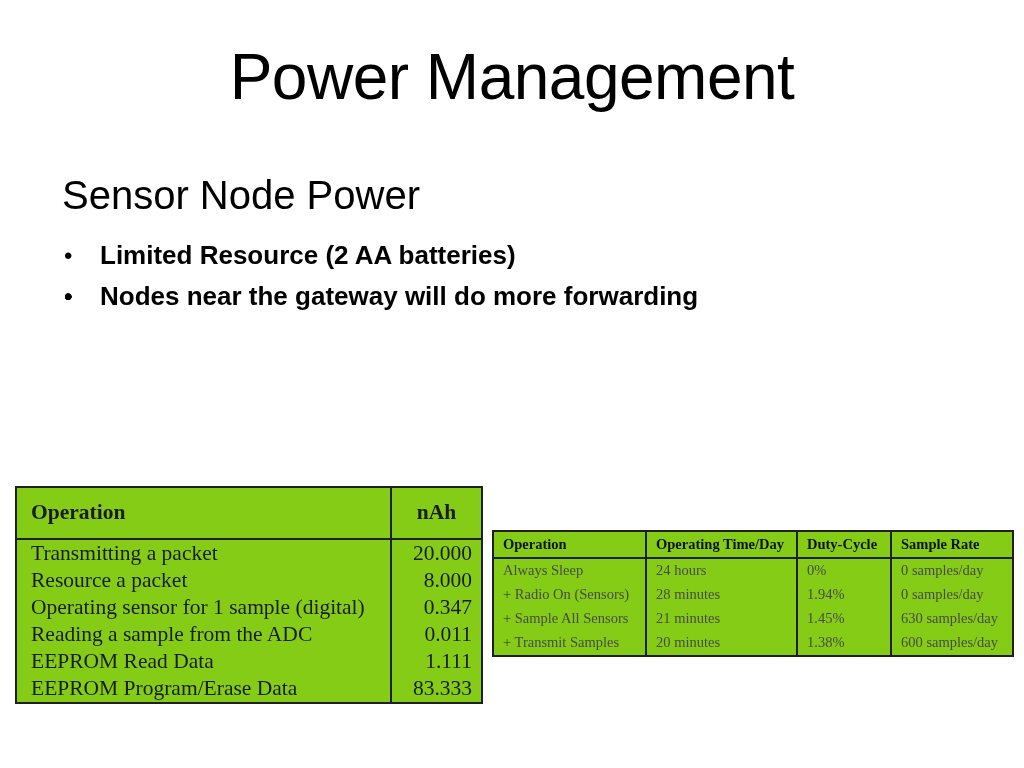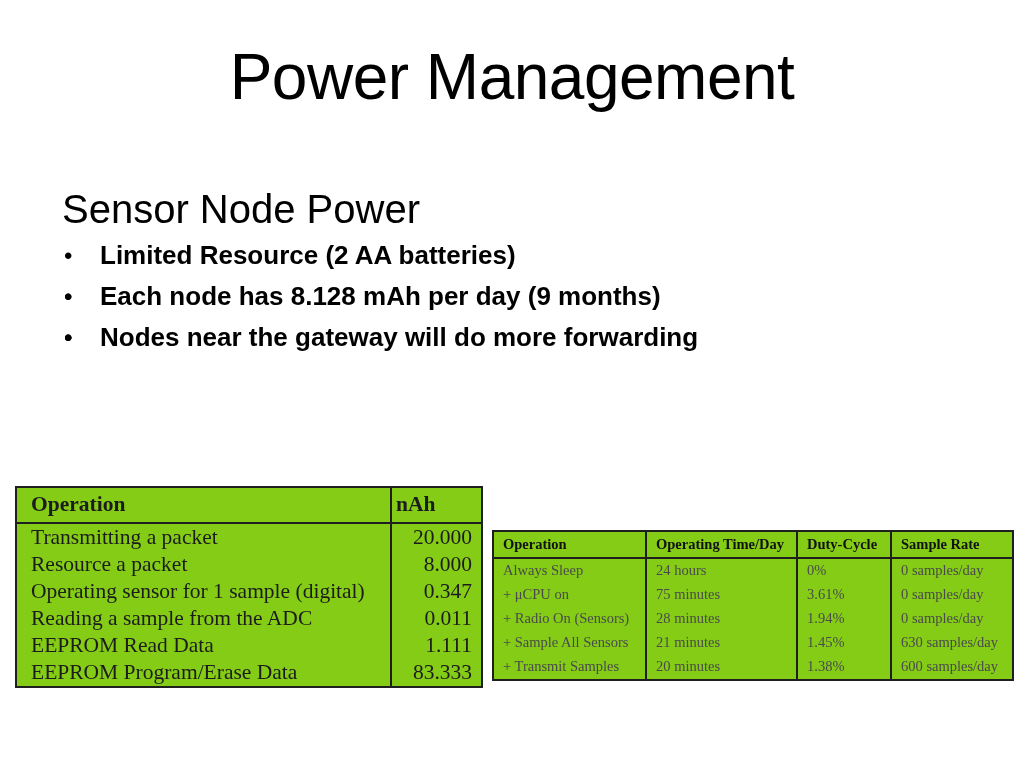--- a/index.html
+++ b/index.html
@@ -7,21 +7,21 @@
     position:relative; width:1024px; height:768px; margin:0 auto;
     background:var(--background,#ffffff); overflow:hidden;
     font-family:"Liberation Sans", sans-serif; color:var(--text,#000000);
   }
   .title {
     position:absolute; top:45px; left:0; width:100%;
     text-align:center; font-size:64px; font-weight:400;
     letter-spacing:-0.5px; line-height:1; margin:0;
   }
   .heading {
-    position:absolute; top:189px; left:62px; margin:0;
+    position:absolute; top:175px; left:62px; margin:0;
     font-size:40px; font-weight:400; line-height:1;
   }
   .bullets {
     position:absolute; top:235px; left:62px; margin:0; padding:0;
     list-style:none; width:920px;
   }
   .bullets li {
     position:relative; padding-left:38px;
     font-size:26px; font-weight:700; line-height:41px; white-space:nowrap;
   }
@@ -36,21 +36,21 @@
   
   .t-energy {
     left:15px; top:486px; width:466px;
     font-size:21.5px; color:var(--energy-table-text,#1c1c1c);
   }
   .t-energy th, .t-energy td { vertical-align:middle; line-height:1.1; }
   .t-energy thead th {
     height:26px; font-weight:700; text-align:left;
     padding:0 8px 0 14px; border-bottom:2px solid var(--table-border,#1f1f1f);
   }
-  .t-energy thead th.c-val { text-align:left; padding:4px; }
+  .t-energy thead th.c-val { text-align:center; padding:12px; }
   .t-energy td { height:27px; padding:0 8px 0 14px; }
   .t-energy .c-val { border-left:2px solid var(--table-border,#1f1f1f); }
   .t-energy td.c-val { text-align:right; padding:0 9px 0 4px; }
   
   .t-duty {
     left:492px; top:530px; width:520px;
     font-size:14.5px; color:var(--duty-table-text,#4a4a4a);
   }
   .t-duty th, .t-duty td { vertical-align:middle; line-height:1.1; white-space:nowrap; overflow:hidden; }
   .t-duty thead th {
@@ -65,21 +65,21 @@
 
 <div class="slide">
 
   <h1 class="title">Power Management</h1>
 
   <h2 class="heading">Sensor Node Power</h2>
 
   <ul class="bullets">
     <li><span class="bullet-dot">•</span><span>Limited Resource (2 AA batteries)</span></li>
     <li><span class="bullet-dot">•</span></li>
-    <li><span class="bullet-dot">•</span><span>Each node has 8.128 mAh per day (9 months)</span></li>
+    <li><span class="bullet-dot">•</span></li>
     <li><span class="bullet-dot">•</span></li>
     <li><span class="bullet-dot">•</span></li>
     <li><span class="bullet-dot">•</span><span>Nodes near the gateway will do more forwarding</span></li>
   </ul>
 
   <table class="t-energy">
     <colgroup>
         <col style="width:375px">
         <col style="width:91px">
       </colgroup>
@@ -133,26 +133,20 @@
       </tr>
     </thead>
     <tbody>
       <tr>
           <td>Always Sleep</td>
           <td>24 hours</td>
           <td>0%</td>
           <td>0 samples/day</td>
         </tr>
       <tr>
-          <td>+ μCPU on</td>
-          <td>75 minutes</td>
-          <td>3.61%</td>
-          <td>0 samples/day</td>
-        </tr>
-      <tr>
           <td>+ Radio On (Sensors)</td>
           <td>28 minutes</td>
           <td>1.94%</td>
           <td>0 samples/day</td>
         </tr>
       <tr>
           <td>+ Sample All Sensors</td>
           <td>21 minutes</td>
           <td>1.45%</td>
           <td>630 samples/day</td>

